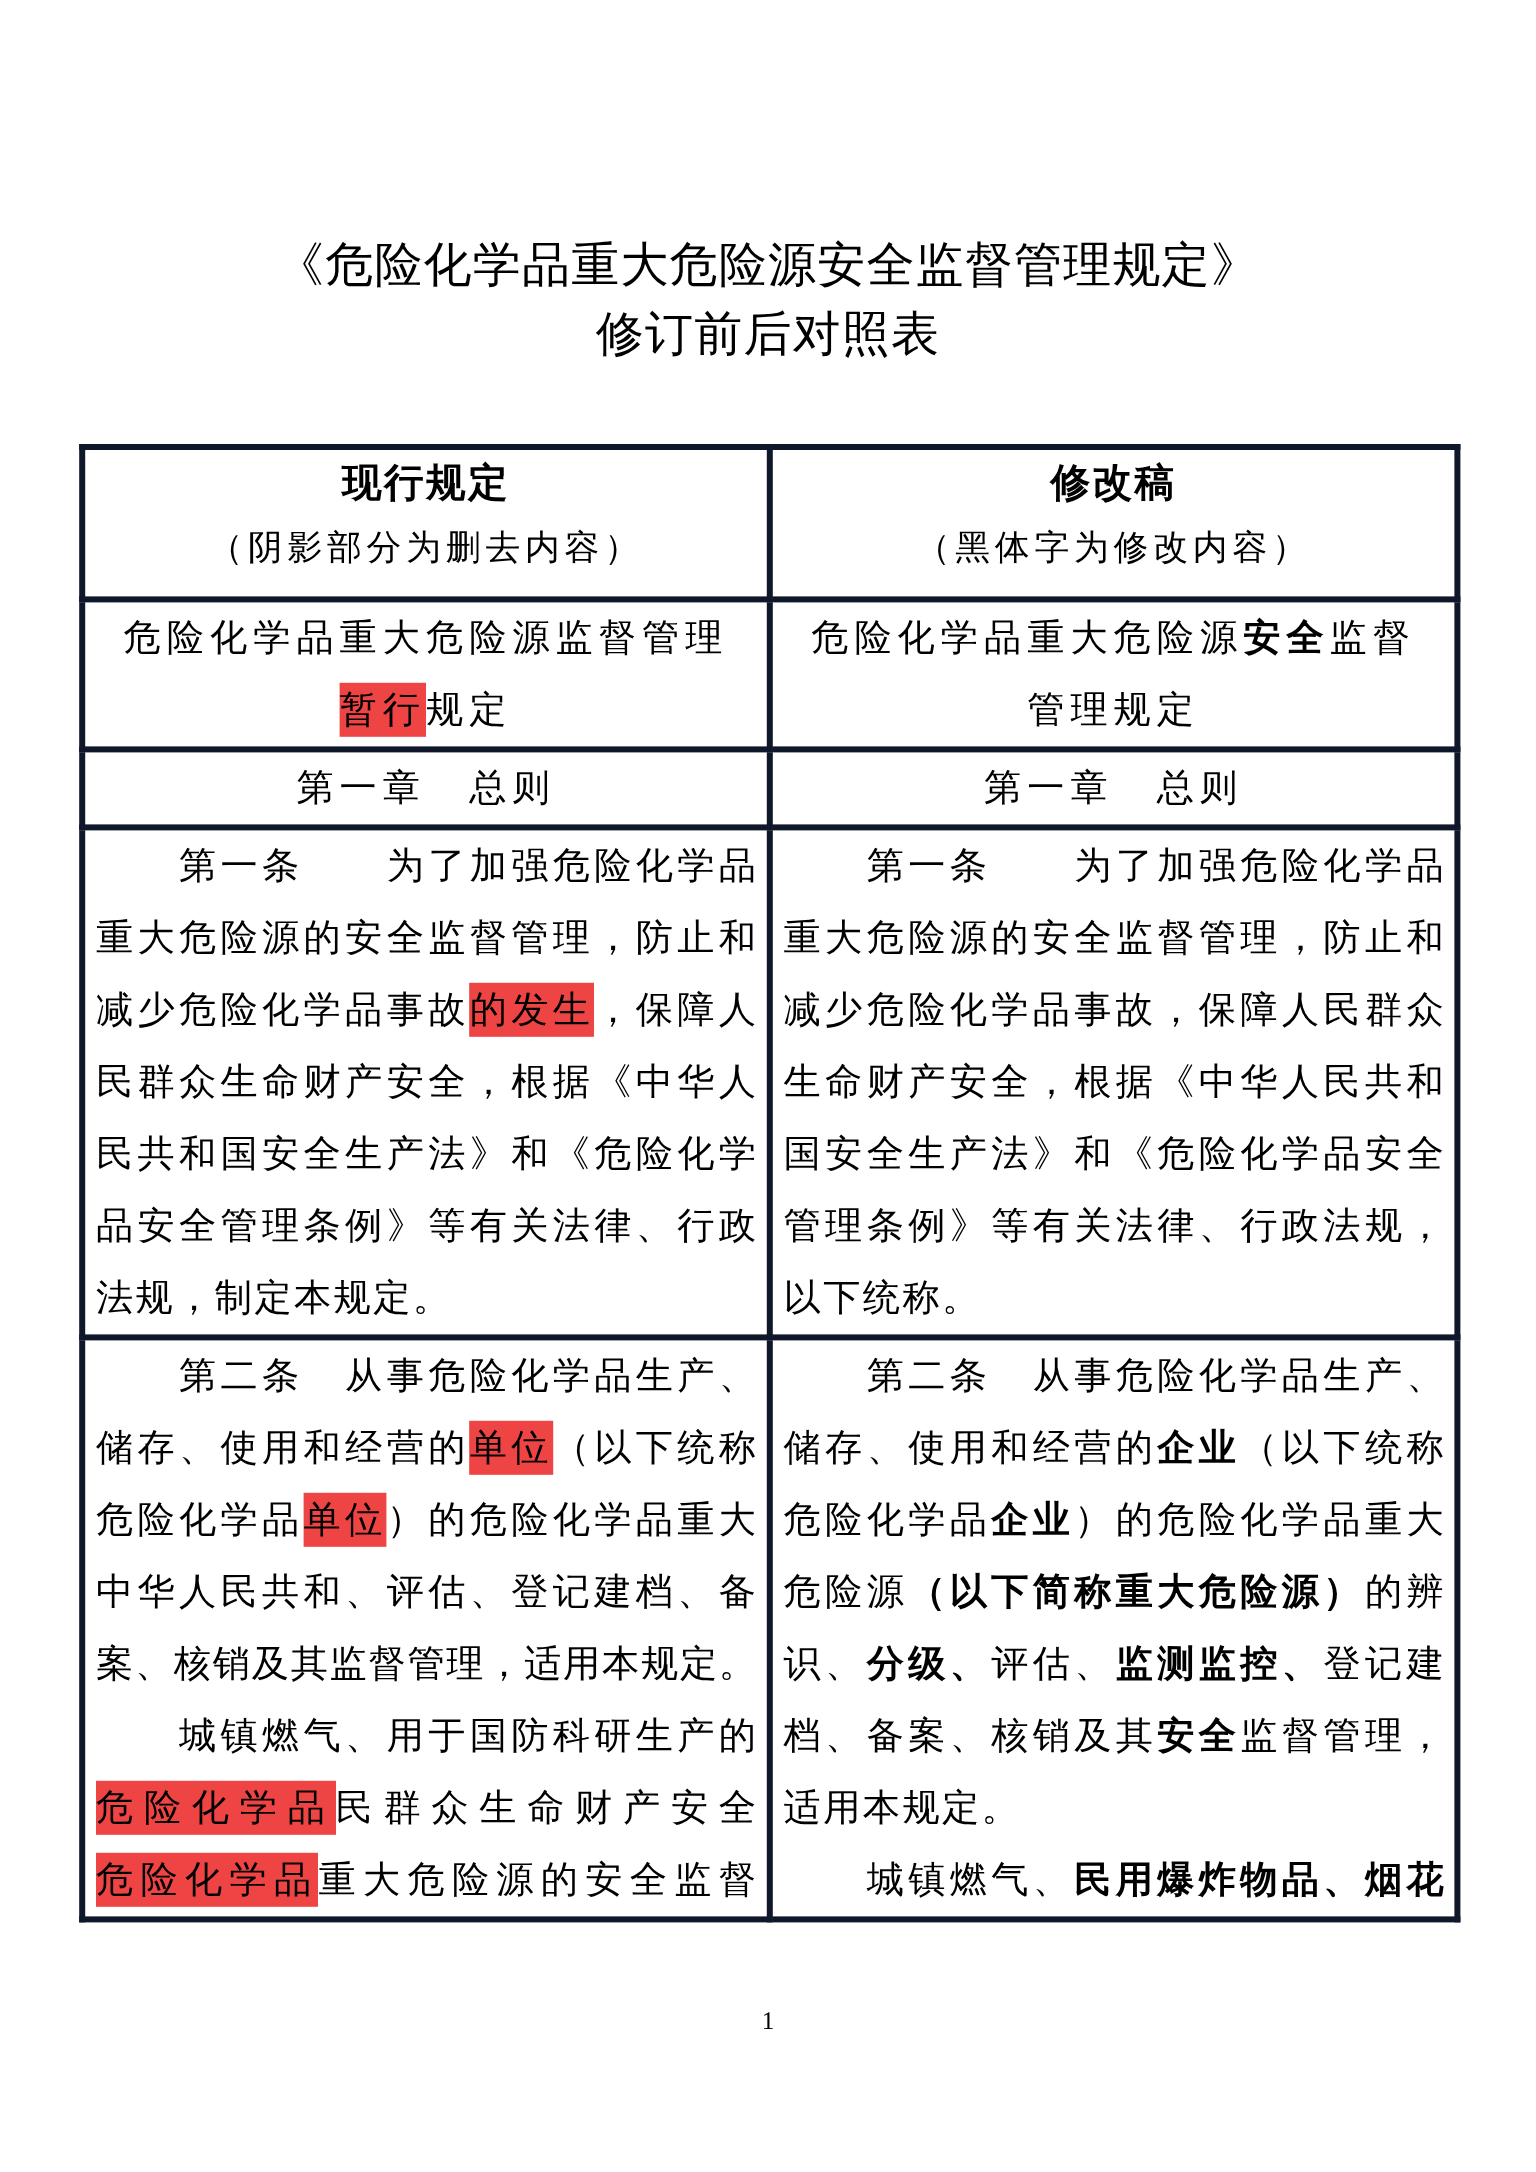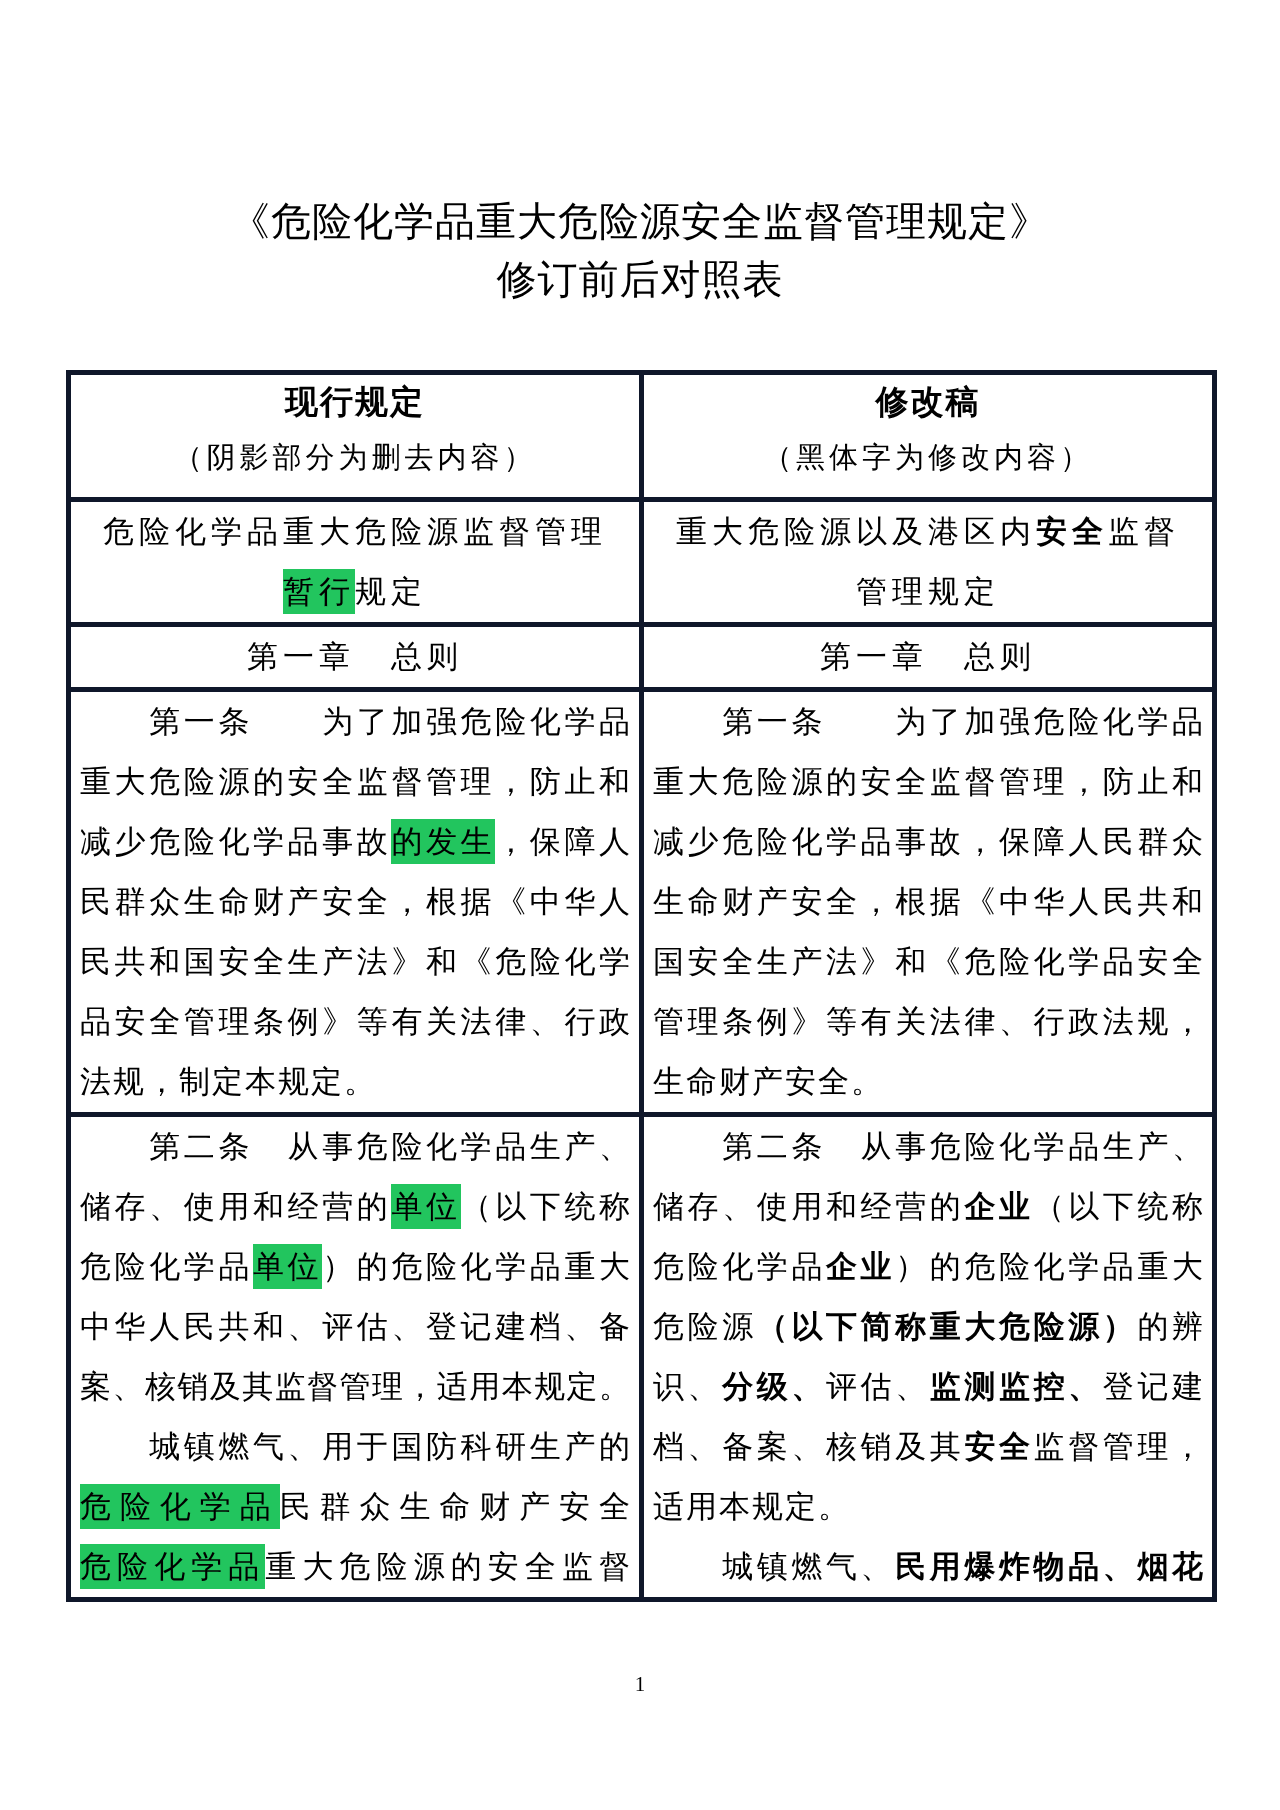--- a/index.html
+++ b/index.html
@@ -69,21 +69,21 @@
     letter-spacing: 0;
     text-align: justify;
     text-align-last: justify;
     text-justify: inter-character;
   }
   .ln.ctr {
     text-align: center;
     letter-spacing: 5px;
   }
   .shade {
-    background: #22c55e;
+    background: #ef4444;
     padding: 5px 0;
   }
   .rev {
     font-family: "Liberation Sans", sans-serif;
     font-weight: 700;
     margin-top: 12px;
   }
   .page-number {
     position: absolute;
     top: 1672px;
@@ -121,21 +121,21 @@
         </th>
       </tr>
     </thead>
     <tbody id="cmp-body">
         <tr>
           <td>
             <div class="ln ctr"><span>危险化学品重大危险源监督管理</span></div>
             <div class="ln ctr"><span class="shade">暂行</span><span>规定</span></div>
           </td>
           <td>
-            <div class="ln ctr"><span>重大危险源以及港区内</span><span class="rev">安全</span><span>监督</span></div>
+            <div class="ln ctr"><span>危险化学品重大危险源</span><span class="rev">安全</span><span>监督</span></div>
             <div class="ln ctr"><span>管理规定</span></div>
           </td>
         </tr>
         <tr>
           <td>
             <div class="ln ctr"><span>第一章　总则</span></div>
           </td>
           <td>
             <div class="ln ctr"><span>第一章　总则</span></div>
           </td>
@@ -150,21 +150,21 @@
             <div class="ln fill"><span>品安全管理条例》等有关法律、行政</span></div>
             <div class="ln"><span>法规，制定本规定。</span></div>
           </td>
           <td>
             <div class="ln fill"><span>　　第一条　　为了加强危险化学品</span></div>
             <div class="ln fill"><span>重大危险源的安全监督管理，防止和</span></div>
             <div class="ln fill"><span>减少危险化学品事故，保障人民群众</span></div>
             <div class="ln fill"><span>生命财产安全，根据《中华人民共和</span></div>
             <div class="ln fill"><span>国安全生产法》和《危险化学品安全</span></div>
             <div class="ln fill"><span>管理条例》等有关法律、行政法规，</span></div>
-            <div class="ln"><span>生命财产安全。</span></div>
+            <div class="ln"><span>以下统称。</span></div>
           </td>
         </tr>
         <tr>
           <td>
             <div class="ln fill"><span>　　第二条　从事危险化学品生产、</span></div>
             <div class="ln fill"><span>储存、使用和经营的</span><span class="shade">单位</span><span>（以下统称</span></div>
             <div class="ln fill"><span>危险化学品</span><span class="shade">单位</span><span>）的危险化学品重大</span></div>
             <div class="ln fill"><span>中华人民共和、评估、登记建档、备</span></div>
             <div class="ln fill"><span>案、核销及其监督管理，适用本规定。</span></div>
             <div class="ln fill"><span>　　城镇燃气、用于国防科研生产的</span></div>

